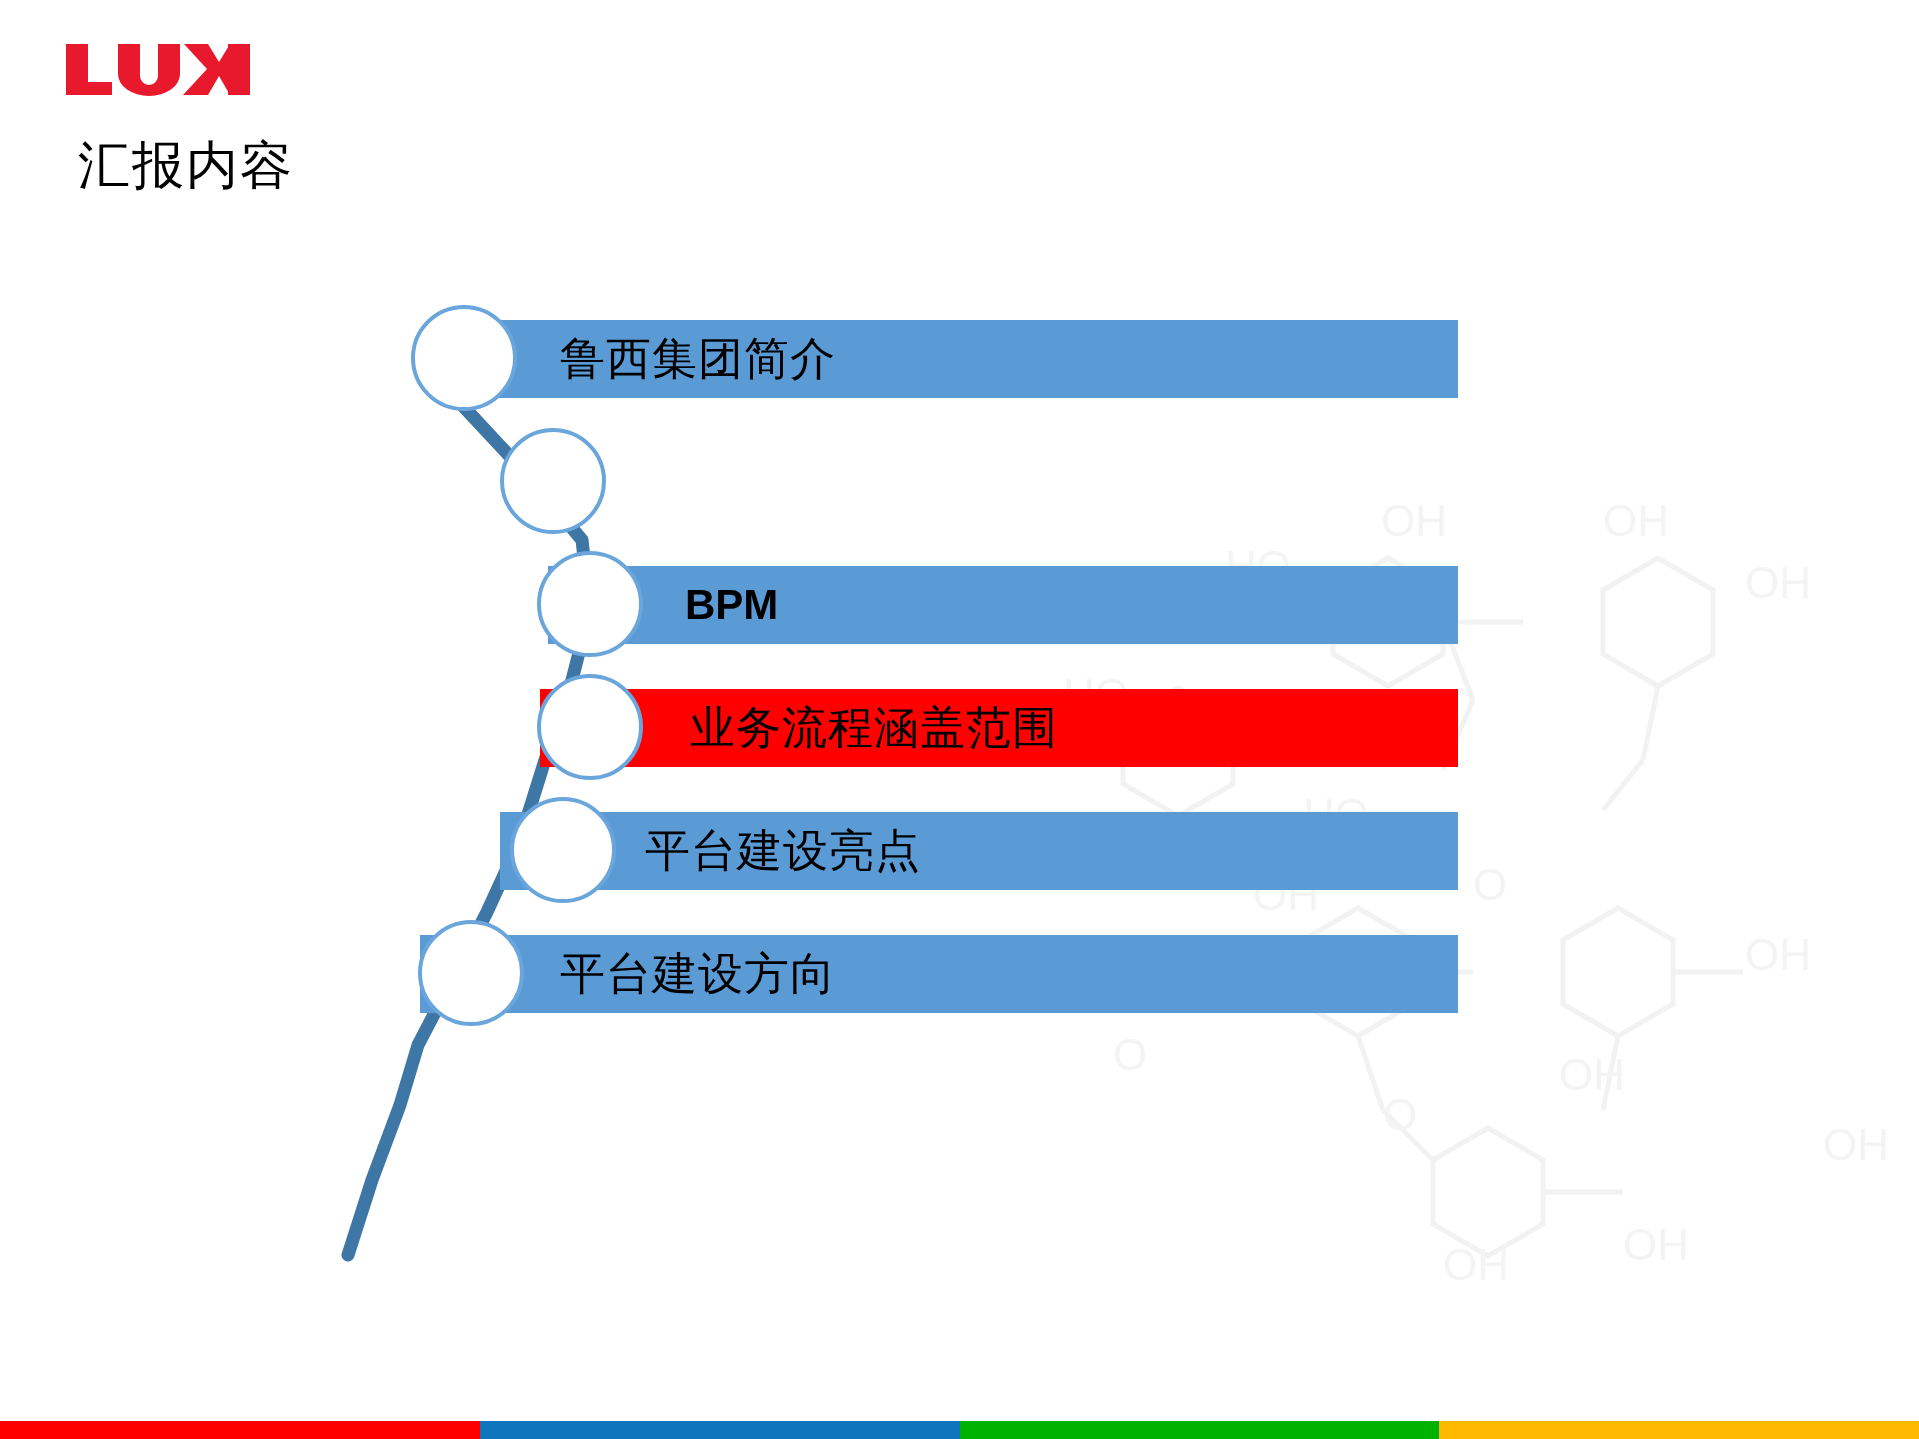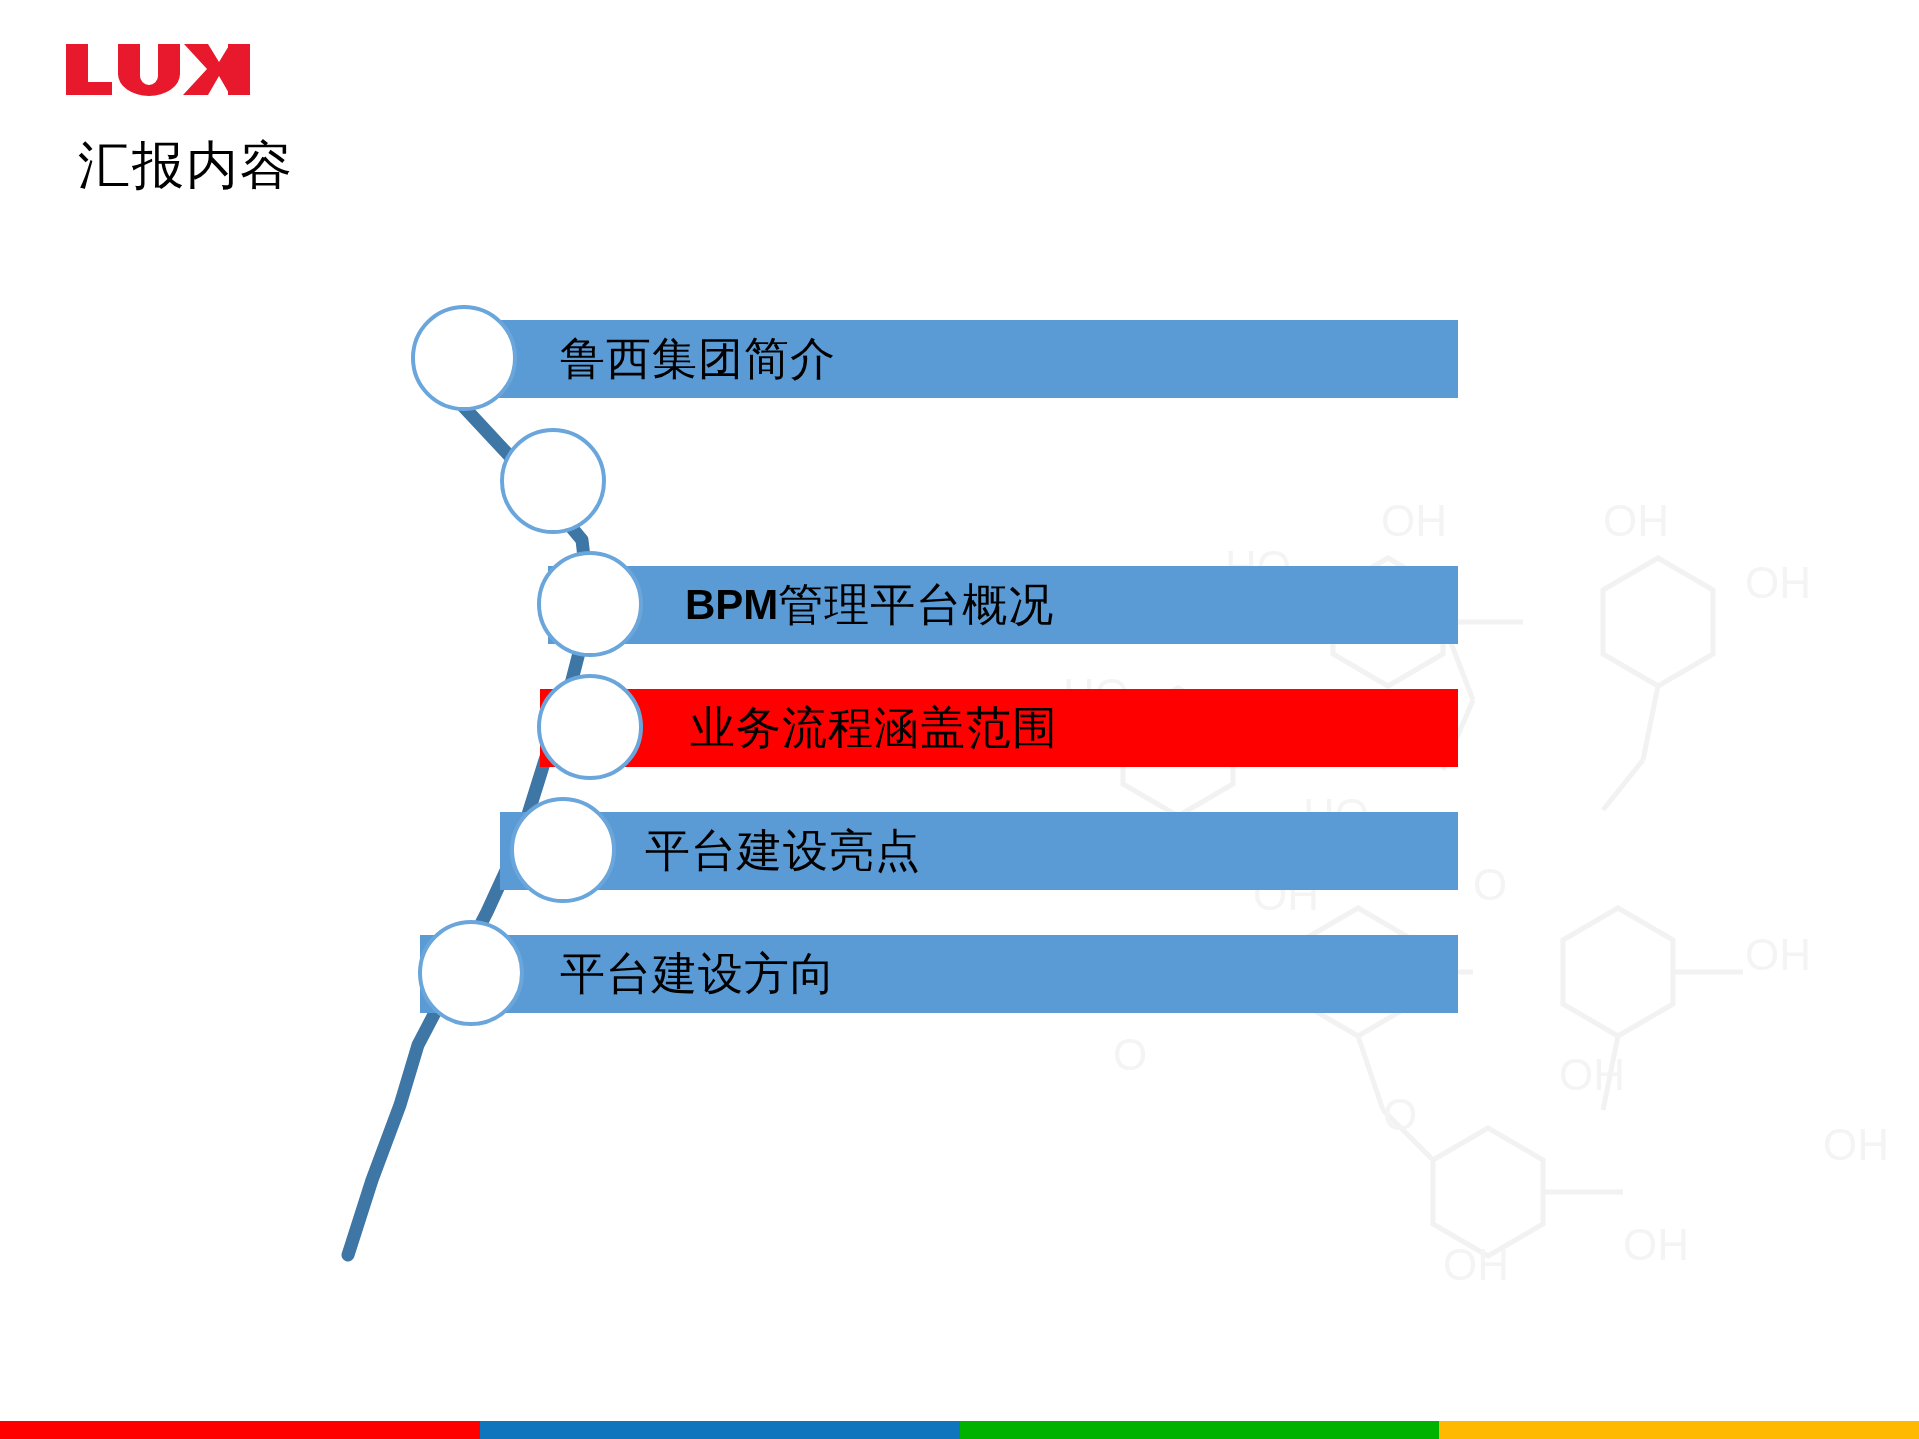--- a/index.html
+++ b/index.html
@@ -187,21 +187,20 @@
       </div>
     </div>
     <div class="node-circle" style="left:411px;top:305px;width:106px;height:106px;"></div>
 
     <div class="node-circle" style="left:500px;top:428px;width:106px;height:106px;"></div>
 
     <div class="row" style="left:0;top:566px;width:1919px;padding-left:7px;">
       <div class="bar" style="left:548px;width:910px;"></div>
       <div class="bar-label" style="left:685px;">
         <span class="latin">BPM</span>
-          <span>管理平台概况</span>
       </div>
     </div>
     <div class="node-circle" style="left:537px;top:551px;width:106px;height:106px;"></div>
 
     <div class="row" style="left:0;top:689px;width:1919px;">
       <div class="bar highlight" style="left:540px;width:918px;"></div>
       <div class="bar-label" style="left:690px;">
         <span class="latin"></span>
           <span>业务流程涵盖范围</span>
       </div>

